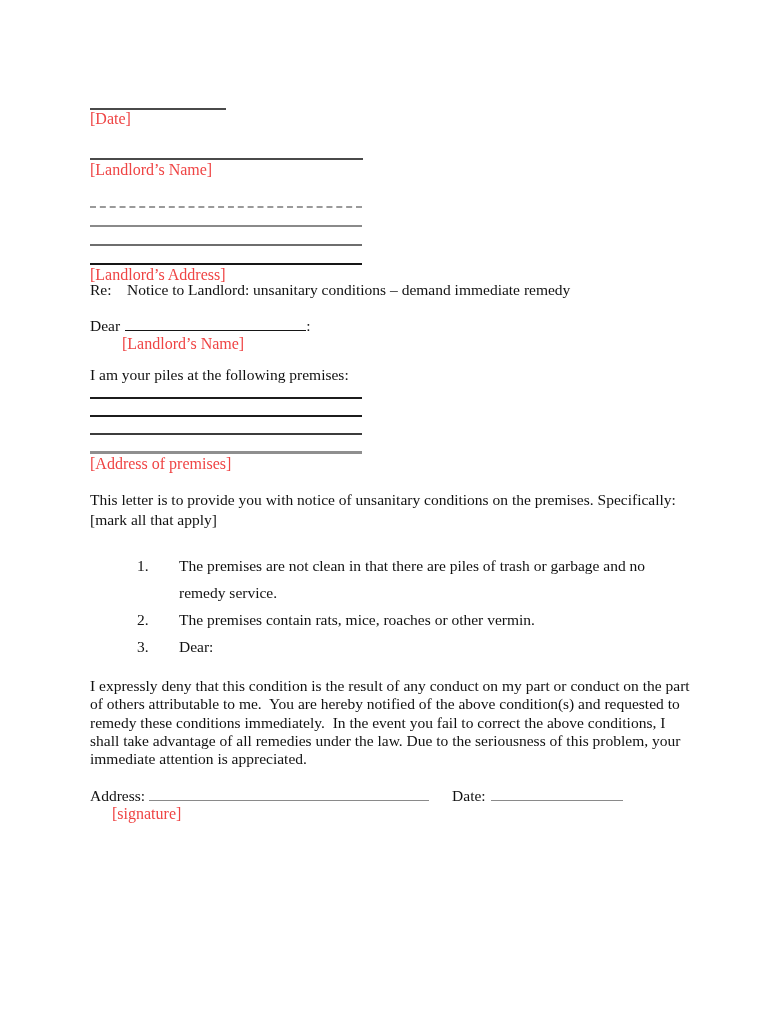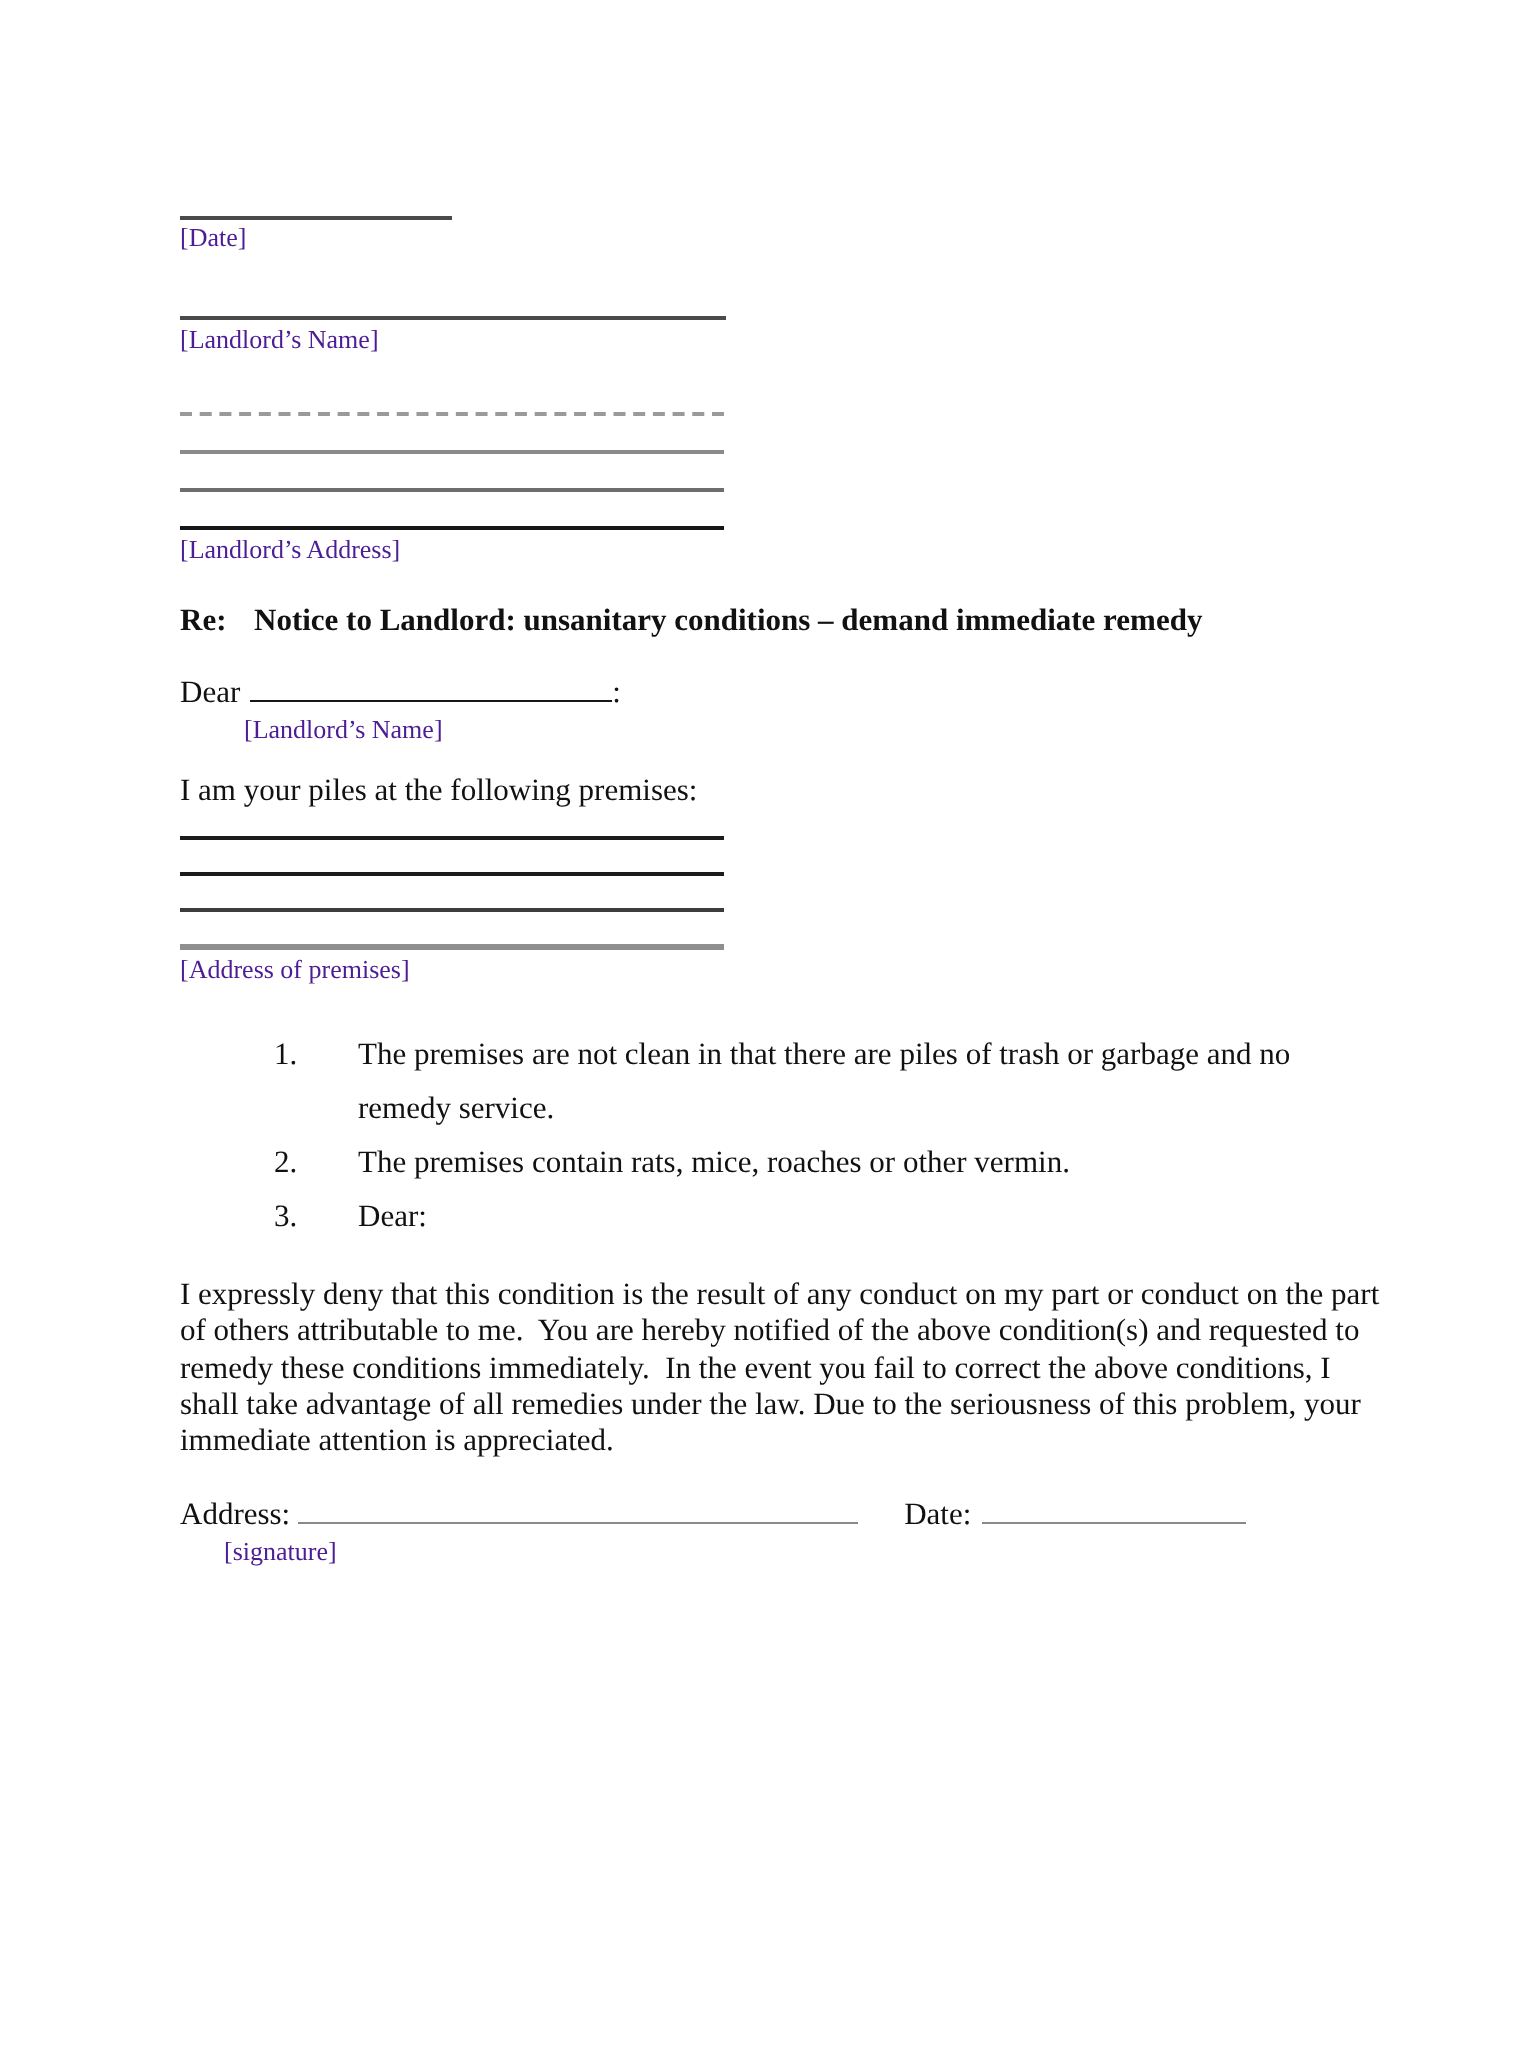--- a/index.html
+++ b/index.html
@@ -40,33 +40,32 @@
 
   .prem-lines { margin-top: 13px; width: 272px; }
   .prem-lines .prem-line { height: 0; margin-bottom: 16px; }
   .prem-lines .prem-line:last-child { margin-bottom: 0; }
   .prem-line.p1, .prem-line.p2 { border-bottom: 2px solid #1c1c1c; }
   .prem-line.p3 { border-bottom: 2px solid #3c3c3c; }
   .prem-line.p4 { border-bottom: 3px solid #8f8f8f; }
 
   
   .hint {
-    font-size: 13px;
+    font-size: 16px;
     line-height: 13px;
     margin-top: 3px;
-    color: #4c1d95;
+    color: #ef4444;
   }
   .hint.tight { margin-top: 2px; }
   .indent32 { margin-left: 32px; }
   .indent44 { margin-left: 22px; }
 
   
   .subject {
-    margin-top: 21px;
-    font-weight: bold;
+    font-weight: normal;
     line-height: 17px;
     white-space: nowrap;
   }
   .subject .re {
     display: inline-block;
     width: 37px;
   }
 
   
   .dear {
@@ -159,20 +158,24 @@
   <div class="body-text intro">I am your piles at the following premises:</div>
 
   <div class="prem-lines">
     <div class="prem-line p1"></div>
     <div class="prem-line p2"></div>
     <div class="prem-line p3"></div>
     <div class="prem-line p4"></div>
   </div>
   <div class="hint">[Address of premises]</div>
 
+  <div class="body-text notice">
+    <div class="nline">This letter is to provide you with notice of unsanitary conditions on the premises. Specifically:</div>
+    <div class="nline">[mark all that apply]</div>
+  </div>
 
   <div class="conditions">
     <div class="cond-row">
       <span class="cond-num">1.</span>
       <span class="cond-text">The premises are not clean in that there are piles of trash or garbage and no remedy service.</span>
     </div>
     <div class="cond-row">
       <span class="cond-num">2.</span>
       <span class="cond-text">The premises contain rats, mice, roaches or other vermin.</span>
     </div>

